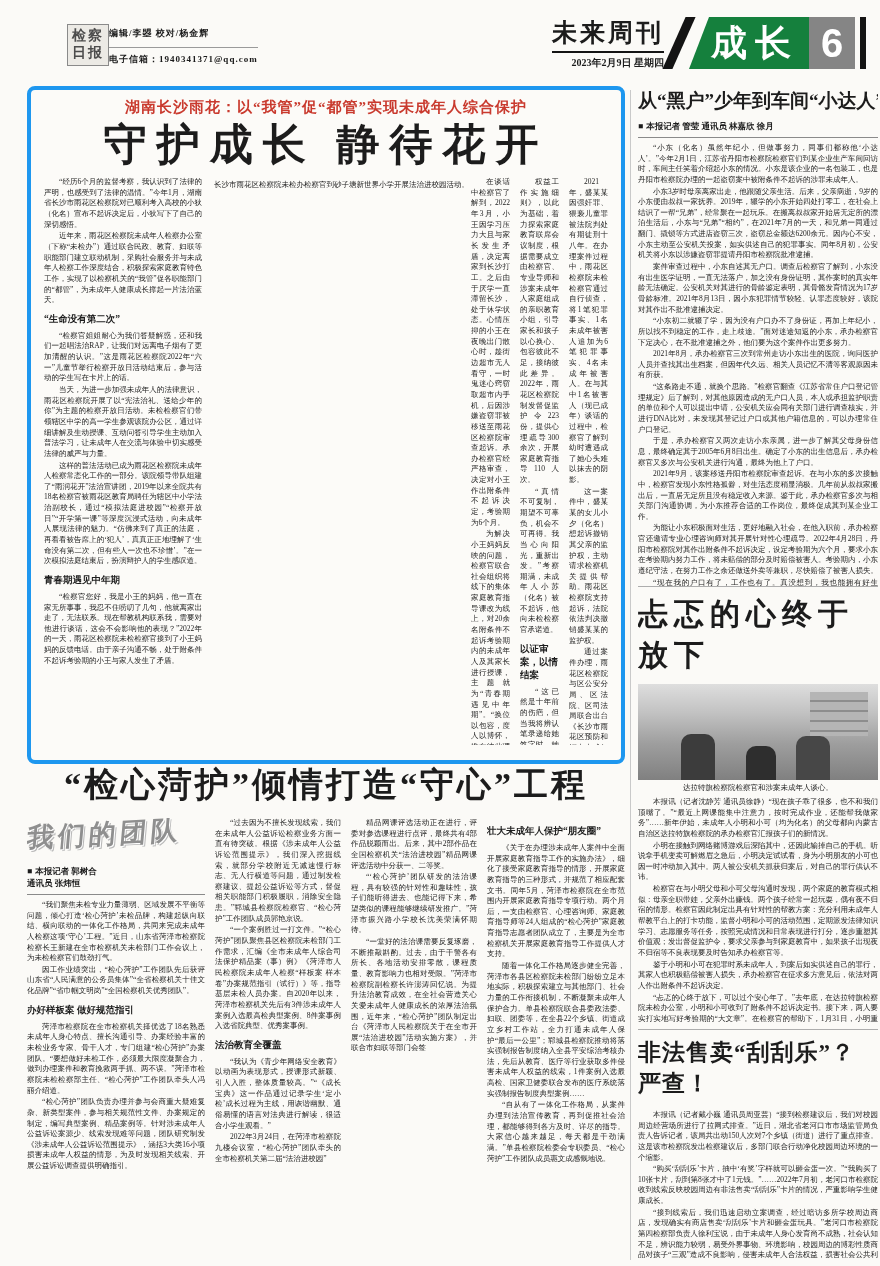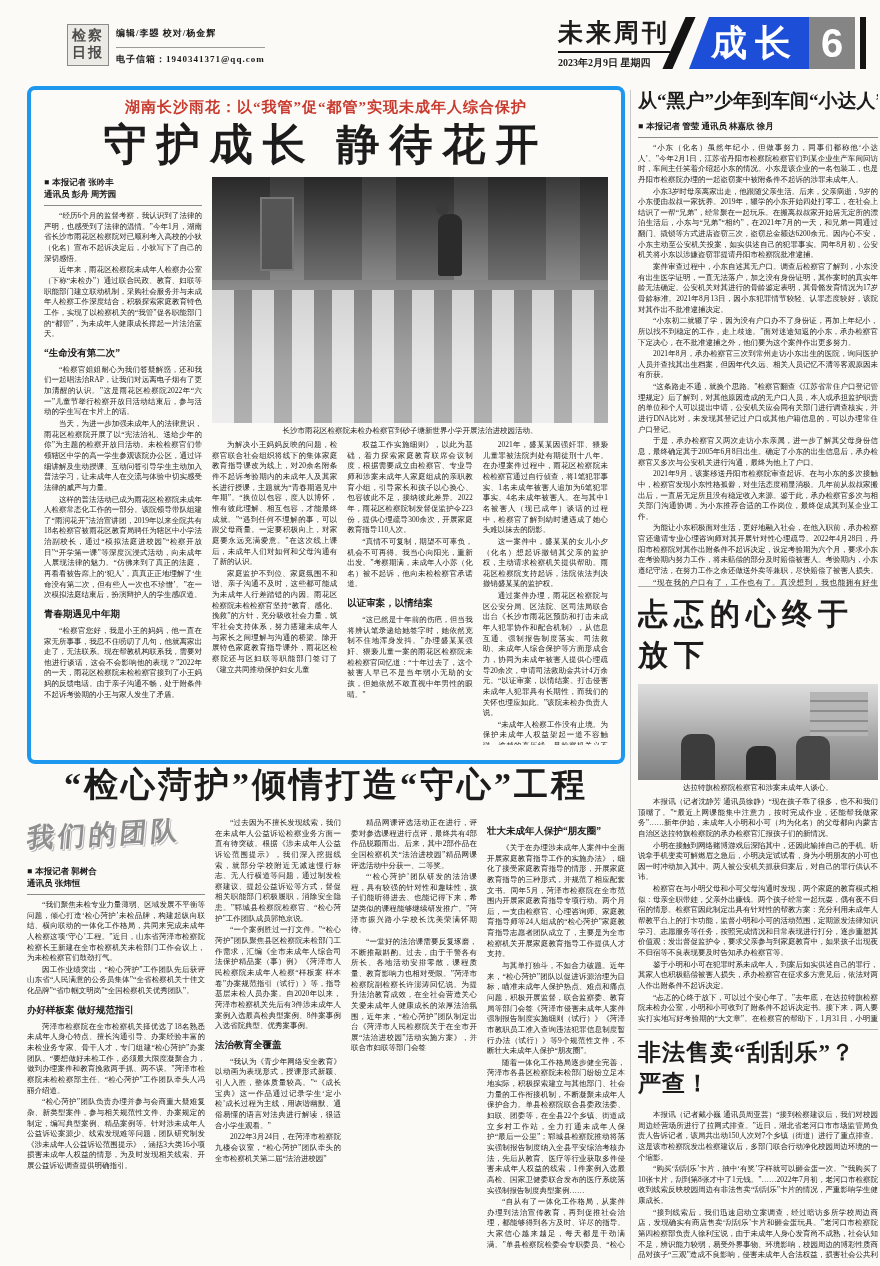--- a/index.html
+++ b/index.html
@@ -1,34 +1,34 @@
 <!DOCTYPE html>
 <html><head>
 <meta charset="utf-8">
 <style>
   * { margin:0; padding:0; box-sizing:border-box; }
   body { background:#888; font-family:"Liberation Serif","DejaVu Serif",serif; }
   .page { position:relative; width:880px; height:1266px; background:#fbfaf7; overflow:hidden; color:#1c1c1c; margin:0 auto; }
 
   
   .header { position:absolute; left:0; top:0; width:880px; height:84px; }
-  .masthead { position:absolute; left:27px; top:24px; display:flex; gap:7px; align-items:flex-start;padding-left:40px; }
+  .masthead { position:absolute; left:27px; top:24px; display:flex; align-items:flex-start;padding-left:40px; }
   .m-logo { width:42px; height:42px; background:#eceae5; border:1px solid #8a8a8a; color:#4c4c4c;
             font-weight:700; font-size:14px; line-height:1.2; display:flex; flex-direction:column;
             align-items:center; justify-content:center; letter-spacing:2px; }
   .m-lines { font-size:9px; color:#1a1a1a; padding-top:3px; }
   .editor-line { font-weight:700; letter-spacing:1px; }
   .email-line { font-weight:700; margin-top:7px; padding-top:5px; border-top:1px solid #9a9a9a; letter-spacing:1px; }
   .header-right { position:absolute; right:14px; top:16px; display:flex; align-items:center; }
-  .weekly-block { text-align:left; margin-right:4px; }
+  .weekly-block { text-align:right; margin-right:10px; }
   .weekly-title { font-size:25px; font-weight:900; letter-spacing:3px; font-family:"Liberation Sans",sans-serif; }
   .issue-date { font-size:10px; font-weight:700; border-top:2px solid #141414; margin-top:2px; padding-top:3px; }
   .banner { display:flex; align-items:stretch; height:52px; }
   .banner-stripe { width:10px; background:#141414; transform:skewX(-24deg); margin-right:5px; }
-  .banner-flag { background:#1d4ed8; color:#fff; display:flex; align-items:center;
+  .banner-flag { background:#15803d; color:#fff; display:flex; align-items:center;
                  font-size:36px; font-weight:900; letter-spacing:8px; padding:0 10px 0 22px;
                  clip-path:polygon(20px 0, 100% 0, 100% 100%, 0 100%);
                  font-family:"Liberation Sans",sans-serif; }
   .page-num { background:#858585; color:#fff; width:46px; display:flex; align-items:center; justify-content:center;
               font-size:40px; font-weight:900; font-family:"Liberation Sans",sans-serif; }
   .edge-bar { width:6px; background:#141414; margin-left:5px; }
 
   .vrule { position:absolute; left:630px; top:90px; height:1170px; width:1px; background:#c9c9c9; }
 
   
@@ -38,21 +38,21 @@
   .byline .mk { margin-right:3px; }
   .caption { font-size:7.5px; text-align:center; color:#222; padding:3px 2px 4px; }
 
   
   .main-box { position:absolute; left:27px; top:86px; width:598px; height:678px;
               border:4px solid #1e97ef; border-radius:8px; background:#fcfbf8; padding:6px 13px; overflow:hidden; }
   .kicker { text-align:center; font-size:15px; font-weight:700; color:#c93a2e; letter-spacing:1px; margin-top:2px; }
   .main-title { text-align:center; font-size:43px; font-weight:700; letter-spacing:10px; line-height:1.05; margin:5px 0 10px; }
   .main-body { display:flex; gap:10px; height:568px; overflow:hidden; }
   .main-col1 { width:158px; flex:none; overflow:hidden; }
-  .main-right { flex:1; display:flex; flex-direction:column; overflow:hidden; }
+  .main-right { flex:1; display:flex; overflow:hidden; }
   .lower-cols { flex:1; display:flex; gap:10px; overflow:hidden; }
   .lcol { flex:1; overflow:hidden; }
 
   
   .photo-main { height:246px; position:relative; overflow:hidden; flex:none;
       background:linear-gradient(180deg,#2e2e2e 0%,#474747 12%,#646464 26%,#858585 42%,#a5a5a5 58%,#c2c2c2 75%,#dadada 100%); }
   .photo-main::before { content:""; position:absolute; inset:46% 0 0 0; opacity:.8;
       background:repeating-linear-gradient(90deg, rgba(248,248,248,.8) 0 22px, rgba(105,105,105,.45) 22px 40px); }
   .photo-main::after { content:""; position:absolute; inset:0 0 58% 0; opacity:.6;
       background:repeating-linear-gradient(90deg, rgba(15,15,15,.3) 0 58px, rgba(190,190,190,.12) 58px 92px); }
@@ -120,24 +120,20 @@
   </div>
 
   <div class="vrule"></div>
 
   <div class="main-box">
     <div class="kicker">湖南长沙雨花：以“我管”促“都管”实现未成年人综合保护</div>
     <div class="main-title">守护成长  静待花开</div>
     <div class="main-body">
 
       <div class="main-col1">
-        <div class="byline">
-          <span class="mk">■</span><span>本报记者  张吟丰</span><br>
-          <span>通讯员  彭舟  周芳园</span>
-        </div>
         <div>
             <p class="para">“经历6个月的监督考察，我认识到了法律的严明，也感受到了法律的温情。”今年1月，湖南省长沙市雨花区检察院对已顺利考入高校的小狄（化名）宣布不起诉决定后，小狄写下了自己的深切感悟。</p>
             <p class="para">近年来，雨花区检察院未成年人检察办公室（下称“未检办”）通过联合民政、教育、妇联等职能部门建立联动机制，采购社会服务并与未成年人检察工作深度结合，积极探索家庭教育特色工作，实现了以检察机关的“我管”促各职能部门的“都管”，为未成年人健康成长撑起一片法治蓝天。</p>
           </div>
         <div class="subhead">“生命没有第二次”</div>
         <div>
             <p class="para">“检察官姐姐耐心为我们答疑解惑，还和我们一起唱法治RAP，让我们对远离电子烟有了更加清醒的认识。”这是雨花区检察院2022年“六一”儿童节举行检察开放日活动结束后，参与活动的学生写在卡片上的话。</p>
             <p class="para">当天，为进一步加强未成年人的法律意识，雨花区检察院开展了以“宪法治礼、送给少年的你”为主题的检察开放日活动。未检检察官们带领辖区中学的高一学生参观该院办公区，通过详细讲解及生动授课、互动问答引导学生主动加入普法学习，让未成年人在交流与体验中切实感受法律的威严与力量。</p>
             <p class="para">这样的普法活动已成为雨花区检察院未成年人检察常态化工作的一部分。该院领导带队组建了“雨润花开”法治宣讲团，2019年以来全院共有18名检察官被雨花区教育局聘任为辖区中小学法治副校长，通过“模拟法庭进校园”“检察开放日”“开学第一课”等深度沉浸式活动，向未成年人展现法律的魅力。“仿佛来到了真正的法庭，再看看被告席上的‘犯人’，真真正正地理解了‘生命没有第二次，但有些人一次也不珍惜’。”在一次模拟法庭结束后，扮演辩护人的学生感叹道。</p>
           </div>
@@ -149,20 +145,21 @@
 
       <div class="main-right">
         <div class="photo-main">
           <div class="poster"></div>
           <div class="speaker-head"></div>
           <div class="speaker"></div>
         </div>
         <div class="caption">长沙市雨花区检察院未检办检察官到砂子塘新世界小学开展法治进校园活动。</div>
         <div class="lower-cols">
           <div class="lcol">
+              <p class="para">在谈话中检察官了解到，2022年3月，小王因学习压力大且与家长发生矛盾，决定离家到长沙打工。之后由于厌学一直滞留长沙，处于休学状态。心情压抑的小王在夜晚出门散心时，趁街边超市无人看守，一时鬼迷心窍窃取超市内手机，后因涉嫌盗窃罪被移送至雨花区检察院审查起诉。承办检察官经严格审查，决定对小王作出附条件不起诉决定，考验期为6个月。</p>
               <p class="para">为解决小王妈妈反映的问题，检察官联合社会组织将线下的集体家庭教育指导课改为线上，对20余名附条件不起诉考验期内的未成年人及其家长进行授课，主题就为“青春期遇见中年期”。“换位以包容，度人以博怀，惟有彼此理解、相互包容，才能最终成就。”“遇到任何不理解的事，可以跟父母商量。一定要积极向上，对家庭要永远充满爱意。”在这次线上课后，未成年人们对如何和父母沟通有了新的认识。</p>
               <p class="para">家庭监护不到位、家庭氛围不和谐、亲子沟通不及时，这些都可能成为未成年人行差踏错的内因。雨花区检察院未检检察官坚持“教育、感化、挽救”的方针，充分吸收社会力量，筑牢社会支持体系，努力搭建未成年人与家长之间理解与沟通的桥梁。除开展特色家庭教育指导课外，雨花区检察院还与区妇联等职能部门签订了《建立共同推动保护妇女儿童</p>
             </div>
           <div class="lcol">
             <div>
                 <p class="para">权益工作实施细则》，以此为基础，着力探索家庭教育联席会议制度，根据需要成立由检察官、专业导师和涉案未成年人家庭组成的亲职教育小组，引导家长和孩子以心换心、包容彼此不足，接纳彼此差异。2022年，雨花区检察院制发督促监护令223份，提供心理疏导300余次，开展家庭教育指导110人次。</p>
                 <p class="para">“真情不可复制，期望不可辜负，机会不可再得。我当心向阳光，重新出发。”考察期满，未成年人小苏（化名）被不起诉，他向未检检察官承诺道。</p>
               </div>
             <div class="subhead">以证审案，以情结案</div>
             <div>
@@ -217,21 +214,20 @@
       <div class="bcolC">
           <p class="para">精品网课评选活动正在进行，评委对参选课程进行点评，最终共有4部作品脱颖而出。后来，其中2部作品在全国检察机关“法治进校园”精品网课评选活动中分获一、二等奖。</p>
           <p class="para">“‘检心菏护’团队研发的法治课程，具有较强的针对性和趣味性，孩子们能听得进去、也能记得下来，希望类似的课程能够继续研发推广。”菏泽市振兴路小学校长沈美荣满怀期待。</p>
           <p class="para">“一堂好的法治课需要反复琢磨，不断推敲斟酌。过去，由于干警各有所长、各地活动安排零散，课程质量、教育影响力也相对受限。”菏泽市检察院副检察长许澎涛回忆说。为提升法治教育成效，在全社会营造关心关爱未成年人健康成长的浓厚法治氛围，近年来，“检心菏护”团队制定出台《菏泽市人民检察院关于在全市开展“法治进校园”活动实施方案》，并联合市妇联等部门会签</p>
         </div>
 
       <div class="bcolD">
         <div class="subhead">壮大未成年人保护“朋友圈”</div>
         <div>
             <p class="para">《关于在办理涉未成年人案件中全面开展家庭教育指导工作的实施办法》，细化了接受家庭教育指导的情形，开展家庭教育指导的三种形式，并规范了相应配套文书。同年5月，菏泽市检察院在全市范围内开展家庭教育指导专项行动。两个月后，一支由检察官、心理咨询师、家庭教育指导师等24人组成的“检心菏护”家庭教育指导志愿者团队成立了，主要是为全市检察机关开展家庭教育指导工作提供人才支持。</p>
-            <p class="para">与其单打独斗，不如合力破题。近年来，“检心菏护”团队以促进诉源治理为目标，瞄准未成年人保护热点、难点和痛点问题，积极开展监督，联合监察委、教育局等部门会签《菏泽市侵害未成年人案件强制报告制度实施细则（试行）》《菏泽市教职员工准入查询违法犯罪信息制度暂行办法（试行）》等9个规范性文件，不断壮大未成年人保护“朋友圈”。</p>
             <p class="para">随着一体化工作格局逐步健全完善，菏泽市各县区检察院未检部门纷纷立足本地实际，积极探索建立与其他部门、社会力量的工作衔接机制，不断凝聚未成年人保护合力。单县检察院联合县委政法委、妇联、团委等，在全县22个乡镇、街道成立乡村工作站，全力打通未成年人保护“最后一公里”；郓城县检察院推动将落实强制报告制度纳入全县平安综治考核办法，先后从教育、医疗等行业获取多件侵害未成年人权益的线索，1件案例入选最高检、国家卫健委联合发布的医疗系统落实强制报告制度典型案例……</p>
             <p class="para">“自从有了一体化工作格局，从案件办理到法治宣传教育，再到促推社会治理，都能够得到各方及时、详尽的指导。大家信心越来越足，每天都是干劲满满。”单县检察院检委会专职委员、“检心菏护”工作团队成员惠文成感慨地说。</p>
           </div>
       </div>
 
     </div>
   </div>
 
   <div class="right-col">
 

